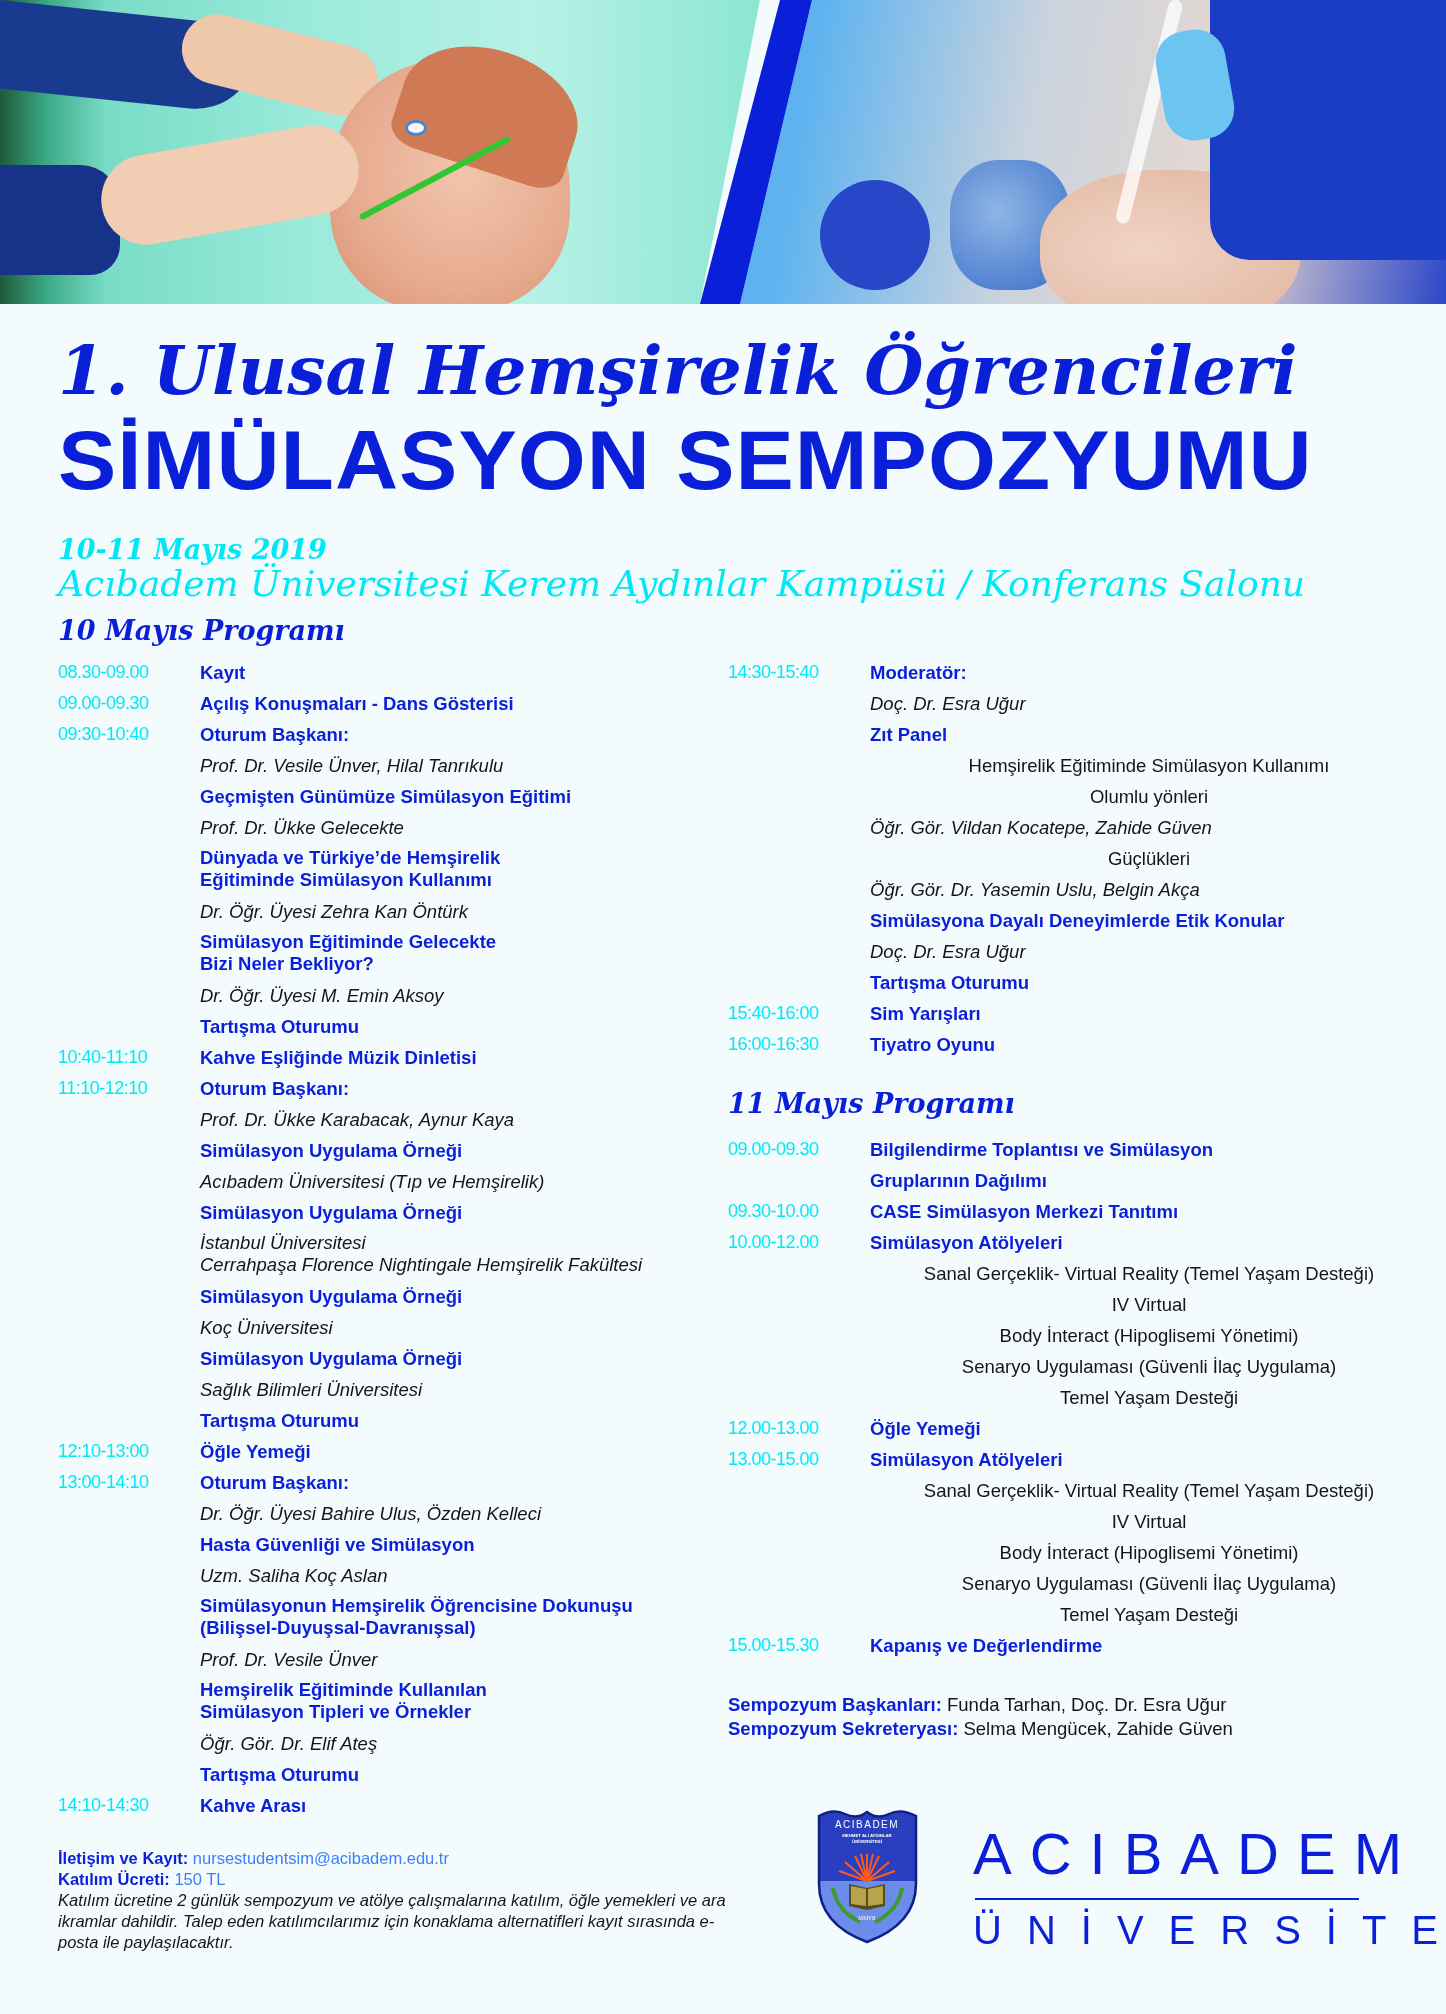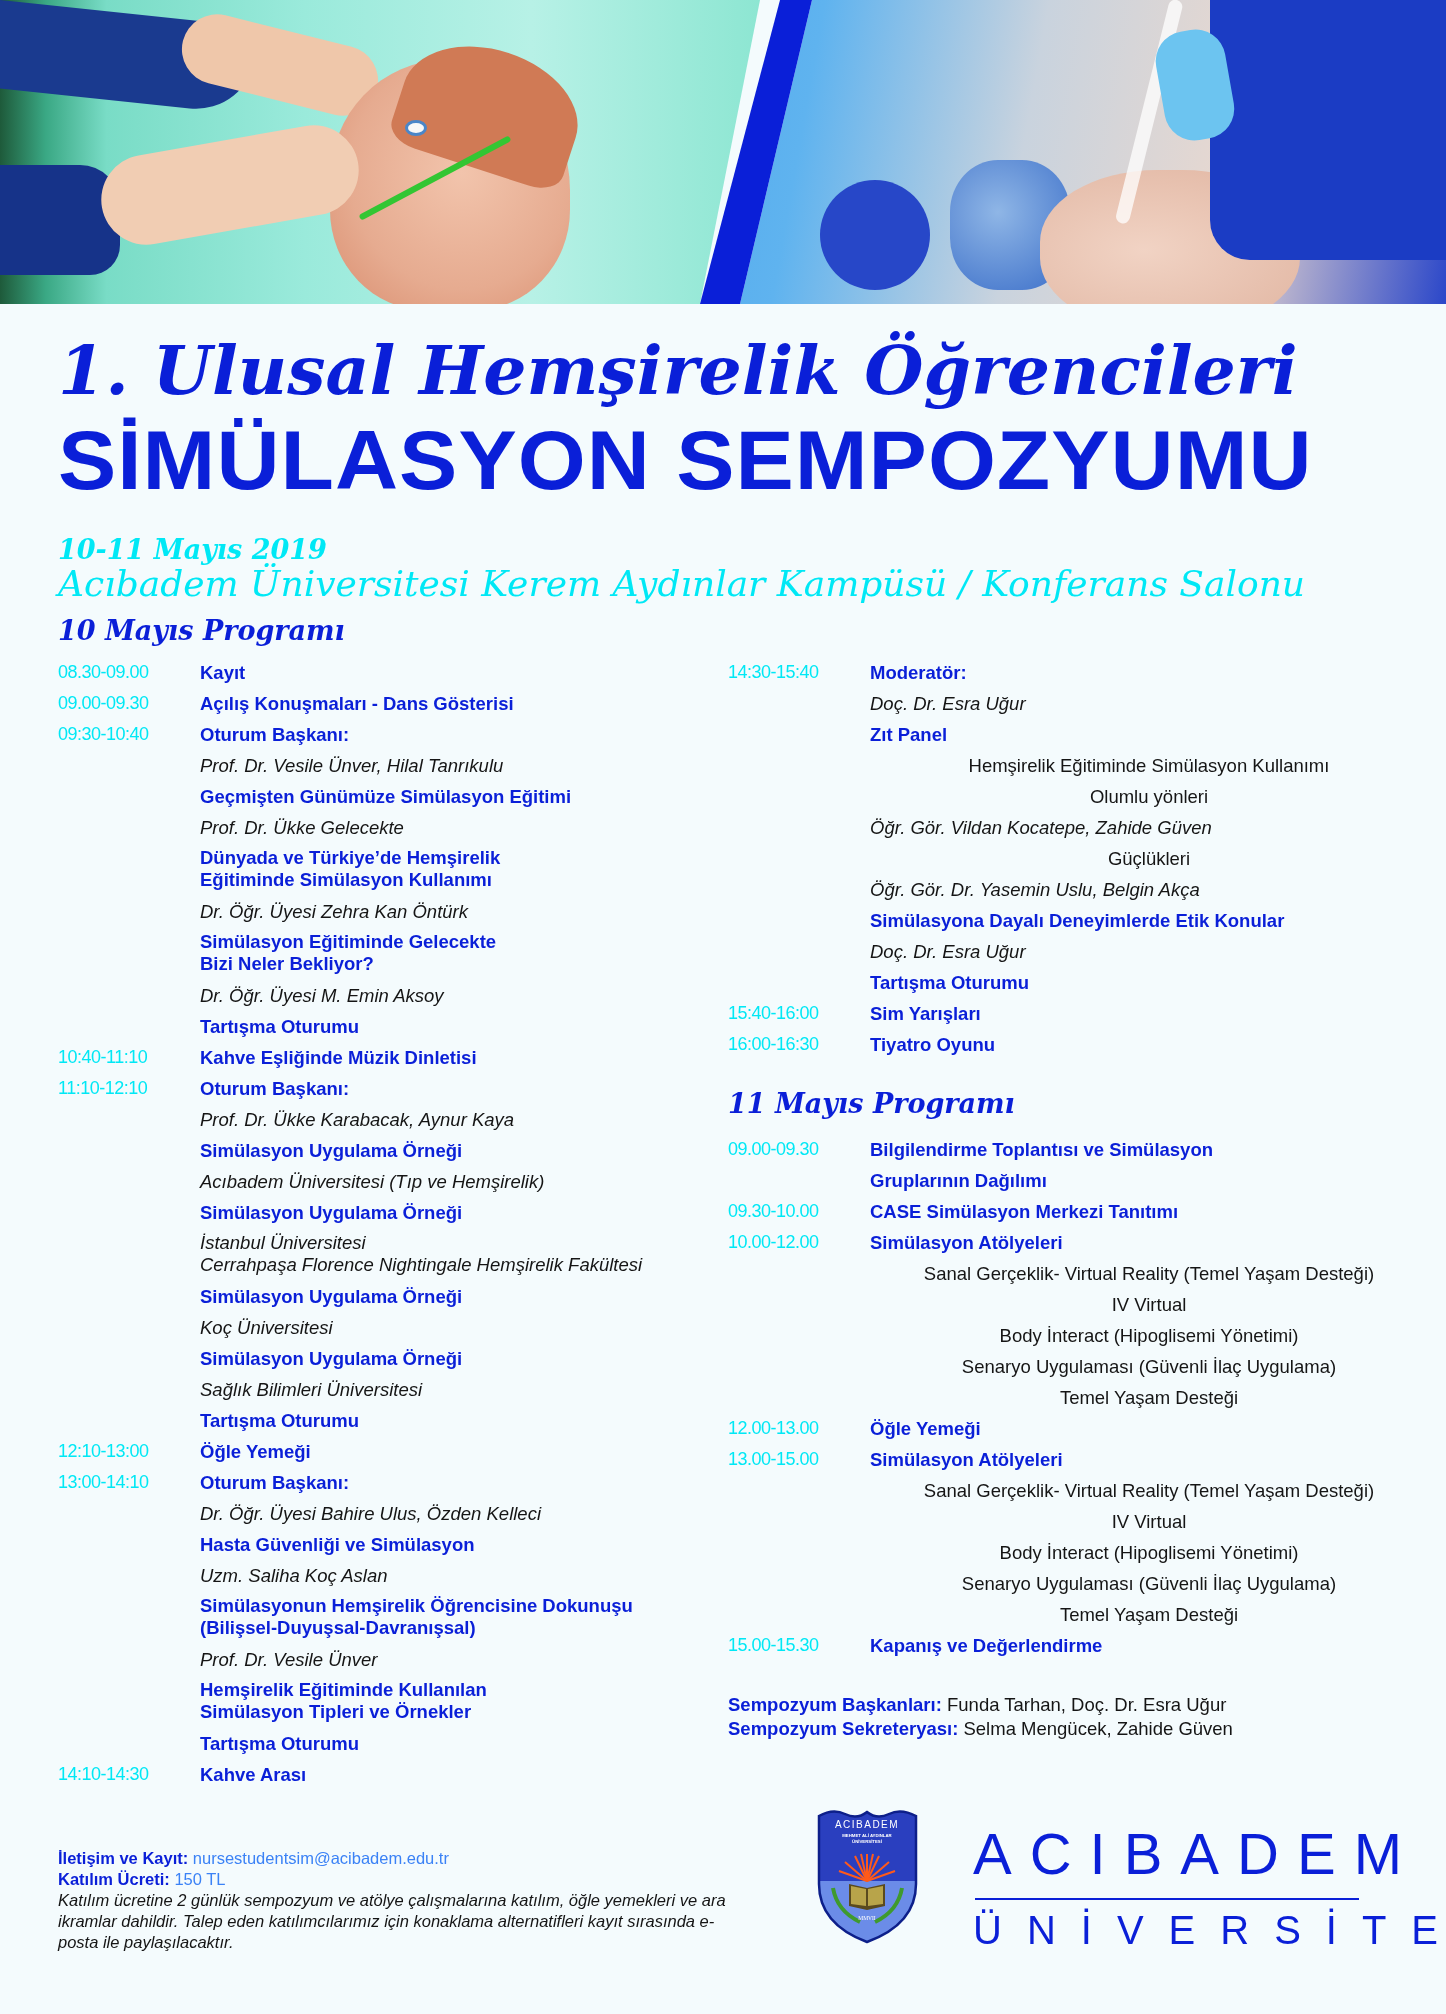--- a/index.html
+++ b/index.html
@@ -227,20 +227,23 @@
         <div class="line t-topic two">
           <div>Simülasyonun Hemşirelik Öğrencisine Dokunuşu</div>
           <div>(Bilişsel-Duyuşsal-Davranışsal)</div>
         </div>
         <div class="line t-speaker">
           <div>Prof. Dr. Vesile Ünver</div>
         </div>
         <div class="line t-topic two">
           <div>Hemşirelik Eğitiminde Kullanılan</div>
           <div>Simülasyon Tipleri ve Örnekler</div>
+        </div>
+        <div class="line t-speaker">
+          <div>Öğr. Gör. Dr. Elif Ateş</div>
         </div>
         <div class="line t-topic">
           <div>Tartışma Oturumu</div>
         </div>
       </div>
     </div>
     <div class="row">
       <div class="time">14:10-14:30</div>
       <div class="lines">
         <div class="line t-topic">

